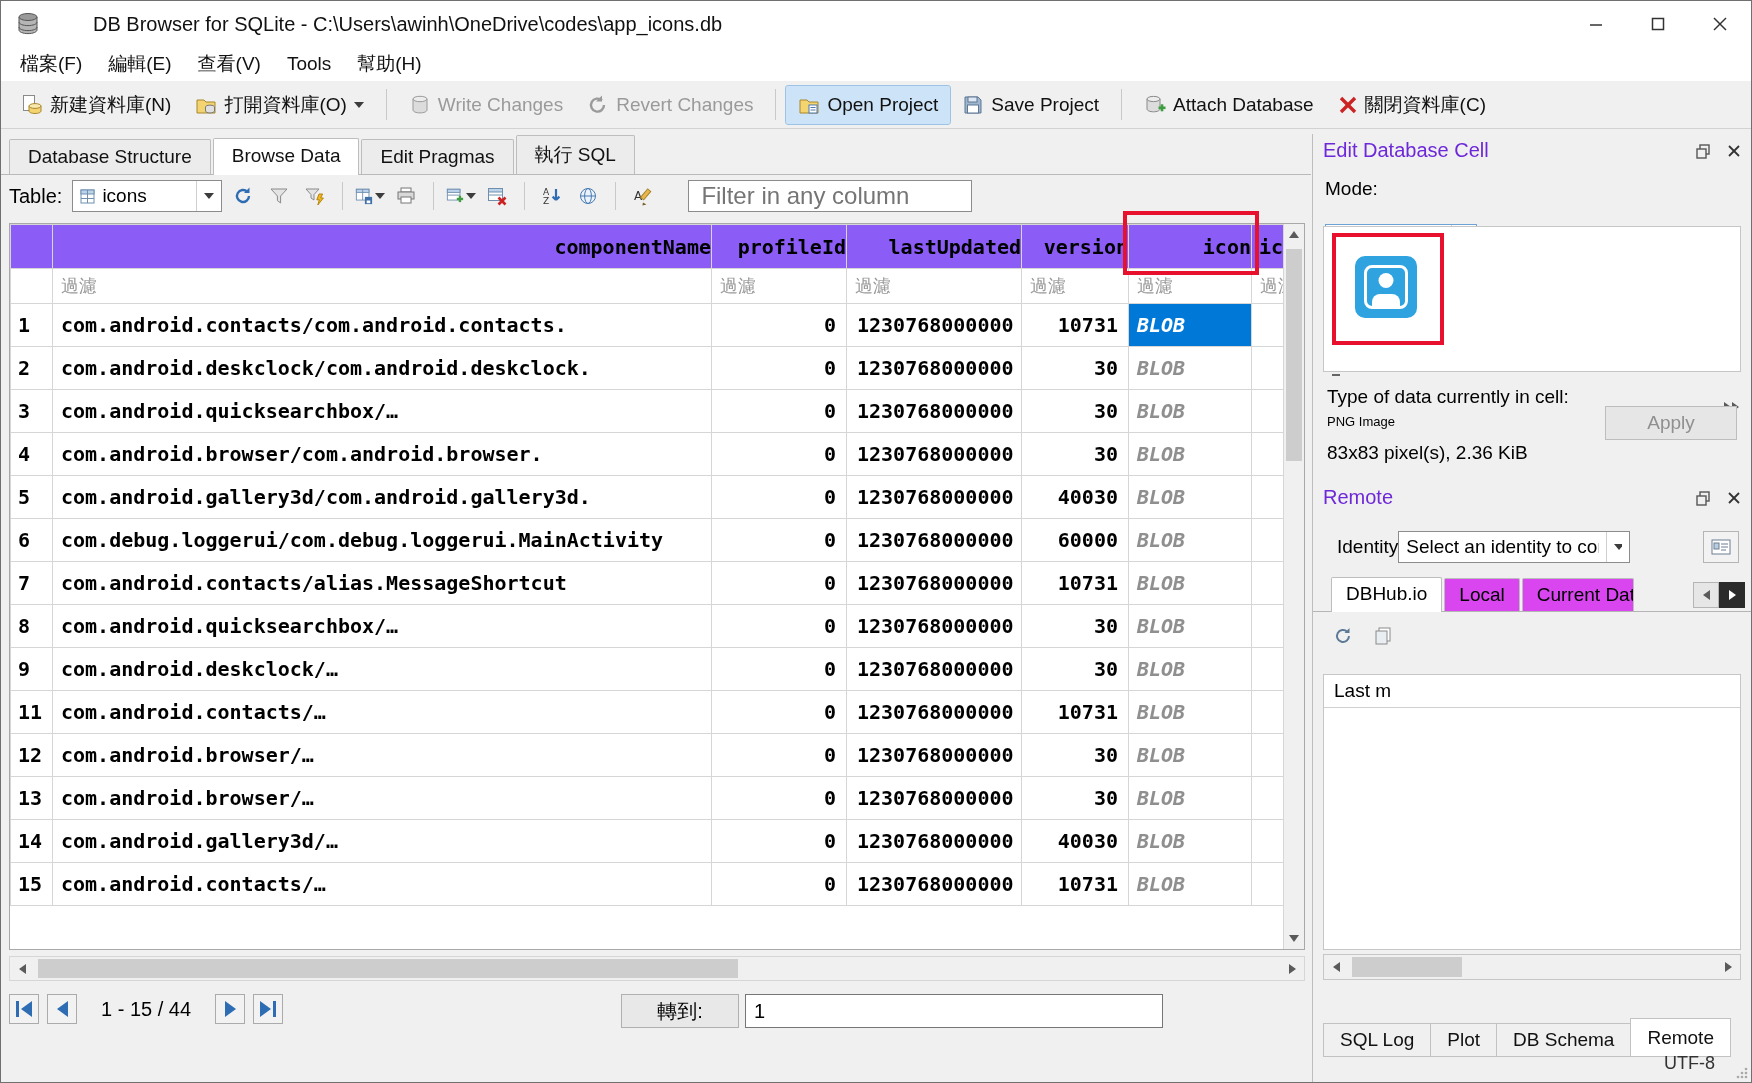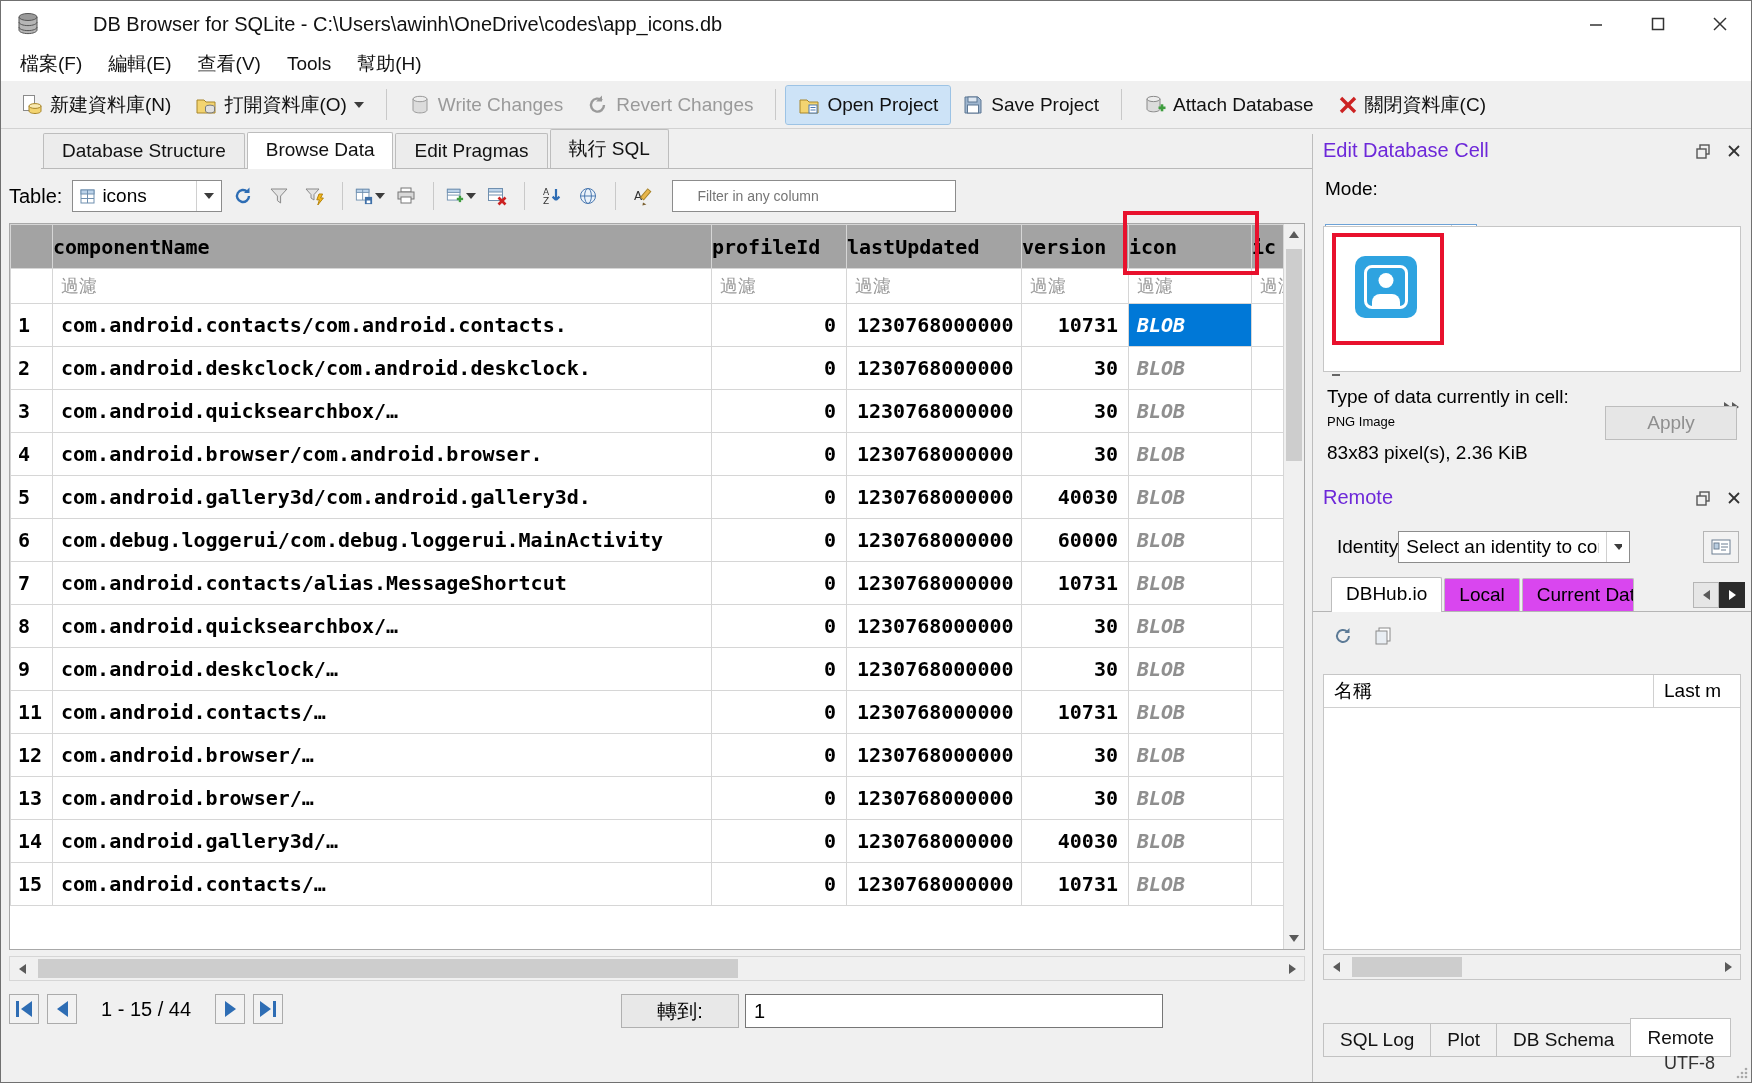--- a/index.html
+++ b/index.html
@@ -23,39 +23,39 @@
 .tb-btn.highlight { background:#cde3f7; outline:1px solid #9cc3e5; }
 .tb-sep { width:1px; align-self:stretch; margin:8px 10px; background:#c9c9c9; }
 .caret { width:0; height:0; border-left:5px solid transparent; border-right:5px solid transparent; border-top:6px solid #3c3c3c; }
 .icon { display:inline-block; vertical-align:middle; }
 
 
 .left-pane  { position:absolute; top:133px; left:0; width:1310px; bottom:0; }
 .right-pane { position:absolute; top:133px; left:1311px; right:0; bottom:0; border-left:1px solid #bdbdbd; background:#f0f0f0; }
 
 
-.main-tabs { position:absolute; top:0; left:0; width:100%; height:35px; display:flex; align-items:flex-end; border-bottom:1px solid #b9b9b9; padding-left:2px;margin-left:40px; }
+.main-tabs { position:absolute; top:6px; left:0; width:100%; height:35px; display:flex; align-items:flex-end; border-bottom:1px solid #b9b9b9; padding-left:8px; }
 .tab { font-size:19px; padding:6px 18px; background:#ececec; border:1px solid #bdbdbd; border-bottom:none; margin-right:2px; border-radius:2px 2px 0 0; color:#111; }
 .tab.active { background:#fff; margin-bottom:-1px; padding-bottom:8px; }
 
 
 .browse-bar { position:absolute; top:39px; left:0; width:100%; height:46px; display:flex; align-items:center; padding:0 8px; gap:6px; }
 .lbl { font-size:20px; margin-right:4px; }
 .combo { height:32px; background:#fff; border:1px solid #8c8c8c; display:flex; align-items:center; padding:0 7px; font-size:19px; gap:7px; }
 .table-combo { width:150px; }
 .combo-caret { margin-left:auto; border-left:1px solid #d0d0d0; padding-left:7px; align-self:stretch; display:flex; align-items:center; }
 .bb-btn { width:30px; height:30px; display:flex; align-items:center; justify-content:center; gap:2px; }
 .bb-sep { width:1px; height:28px; background:#c9c9c9; margin:0 6px; }
-.filter-input { width:284px; height:32px; border:1px solid #8c8c8c; font-size:14px; padding:0 24px; margin-left:8px; font-family:"Liberation Sans",sans-serif; }
+.filter-input { width:284px; height:32px; border:1px solid #8c8c8c; font-size:24px; padding:0 12px; margin-left:24px; font-family:"Liberation Sans",sans-serif; }
 
 
 .grid-wrap { position:absolute; top:89px; left:8px; width:1296px; height:727px; background:#fff; border:1px solid #a8a8a8; }
 table.grid { border-collapse:collapse; table-layout:fixed; width:1273px; font-family:"DejaVu Sans Mono", monospace; background:#fff; }
 table.grid th, table.grid td { border:1px solid #d6d6d6; overflow:hidden; white-space:nowrap; }
-tr.hdr-row th { height:44px; font-size:20px; font-weight:bold; text-align:left; background:#a3a3a3; }
+tr.hdr-row th { height:44px; font-size:20px; font-weight:bold; text-align:right; background:#8b5cf6; }
 tr.filter-row th { height:35px; font-size:18px; font-weight:normal; color:#9a9a9a; text-align:left; padding-left:8px; font-family:"Liberation Sans",sans-serif; background:#fff; }
 tbody tr { height:43px; }
 tbody th.rn { font-size:20px; font-weight:bold; text-align:left; padding-left:7px; background:#fff; }
 td.c-name { font-size:20px; font-weight:bold; text-align:left; padding:0 8px; }
 td.c-num  { font-size:20px; font-weight:bold; text-align:right; padding:0 10px; }
 td.c-blob { font-size:20px; font-weight:bold; font-style:italic; color:#8f8f8f; text-align:left; padding:0 8px; }
 td.c-blob.sel { background:#0078d7; color:#fff; }
 td.c-extra { background:#fff; }
 
 
@@ -686,21 +686,20 @@
     <div>
       <svg width="20" height="20" viewBox="0 0 20 20">
         <rect x="6" y="2" width="11" height="13" fill="#fff" stroke="#8a8a8a"></rect>
         <rect x="3" y="5" width="11" height="13" fill="#e9eef3" stroke="#8a8a8a"></rect>
       </svg>
     </div>
   </div>
 
   <div class="remote-table">
     <div class="rt-header">
-      <div class="rt-col1">名稱</div>
       <div class="rt-col2">Last m</div>
     </div>
   </div>
 
   <div class="remote-scroll">
     <div class="h-btn">
         <span class="tri-l"></span>
       </div>
     <div class="rs-track">
         <div class="rs-thumb"></div>

